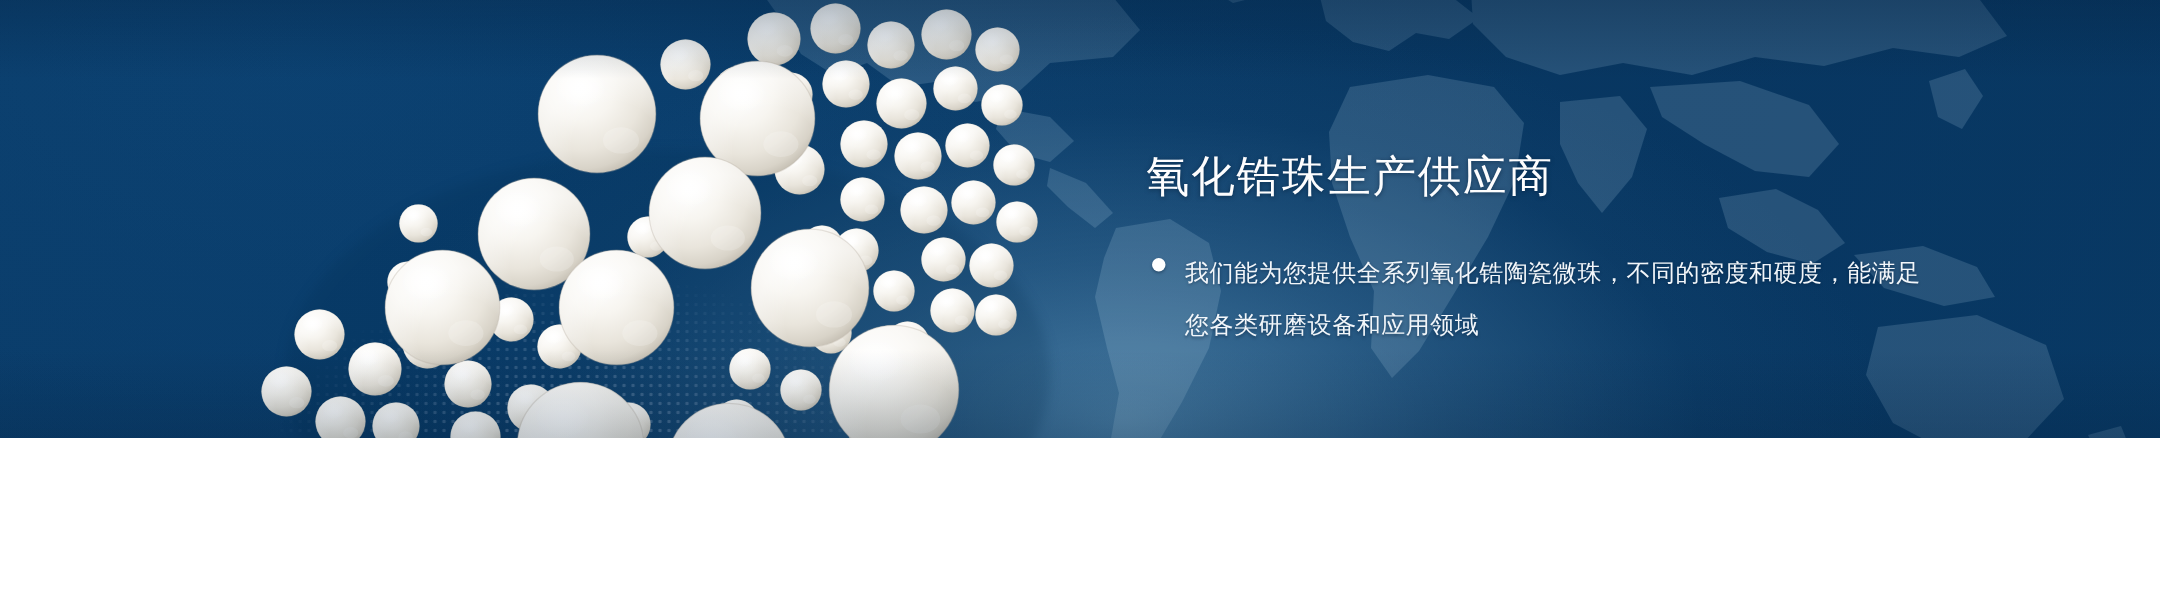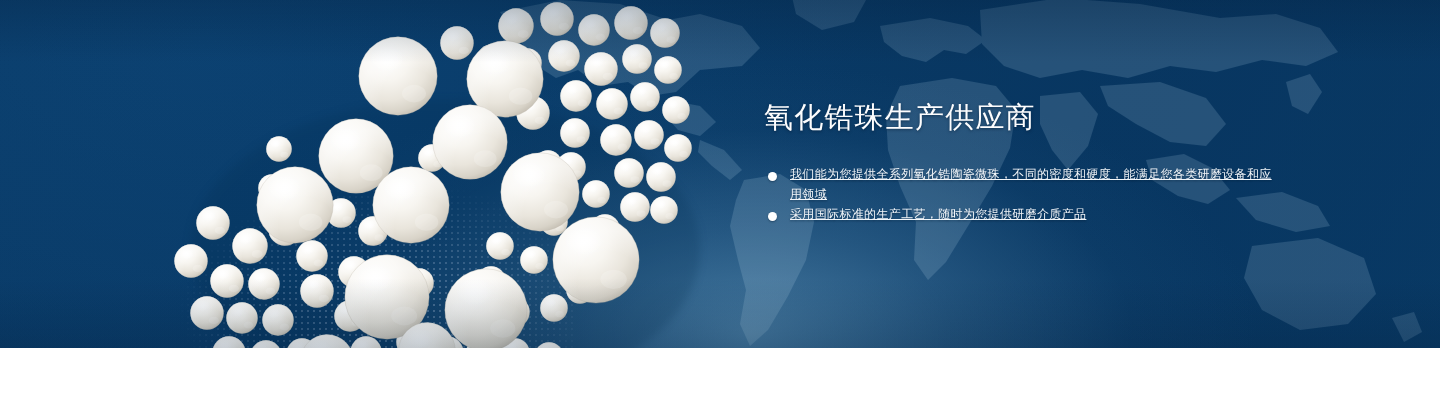--- a/index.html
+++ b/index.html
@@ -7,21 +7,21 @@
     padding: 0;
     background: #ffffff;
   }
   body {
     font-family: "DejaVu Sans", "Liberation Sans", sans-serif;
   }
 
   #banner {
     position: relative;
     width: 1440px;
-    height: 348px;
+    height: 292px;
     overflow: hidden;
     background: #c2410c;
   }
 
   
   .bg-base {
     position: absolute;
     inset: 0;
     background:
       radial-gradient(ellipse 620px 330px at 52% 96%,
@@ -95,27 +95,26 @@
     white-space: nowrap;
   }
   .bullets {
     list-style: none;
     margin: 0;
     padding: 0;
   }
   .bullet {
     position: relative;
     padding-left: 28px;
-    font-size: 12px;
-    line-height: 20px;
+    font-size: 16px;
+    line-height: 35px;
     color: #f2f6fa;
     letter-spacing: 0.35px;
     text-shadow: 0 1px 2px rgba(2,24,48,0.45);
     margin-bottom: 0px;
-    text-decoration: underline;
   }
   .bullet .dot {
     position: absolute;
     left: 6px;
     top: 8px;
     width: 9px;
     height: 9px;
     border-radius: 50%;
     background: #ffffff;
     box-shadow: 0 1px 2px rgba(2,24,48,0.4);
@@ -305,20 +304,16 @@
   <div class="bg-vignette"></div>
 
   <div class="copy">
     <h1 class="headline">氧化锆珠生产供应商</h1>
 
     <ul class="bullets">
       <li class="bullet">
         <span class="dot"></span>
         <span class="txt">我们能为您提供全系列氧化锆陶瓷微珠，不同的密度和硬度，能满足您各类研磨设备和应用领域</span>
       </li>
-      <li class="bullet">
-        <span class="dot"></span>
-        <span class="txt">采用国际标准的生产工艺，随时为您提供研磨介质产品</span>
-      </li>
     </ul>
   </div>
 
 </div>
 
 </body></html>

